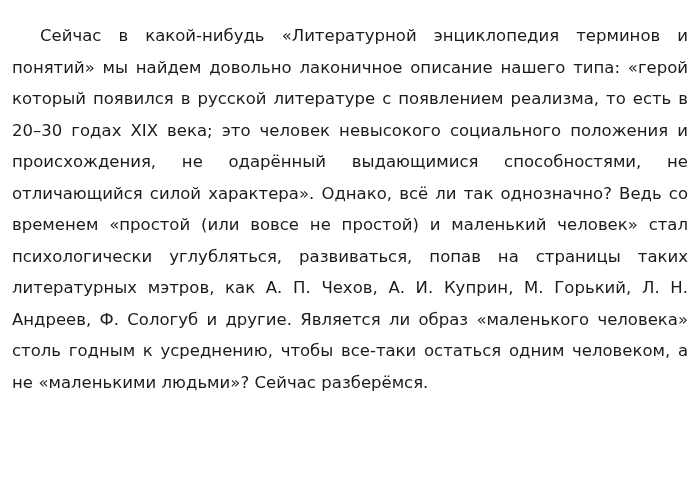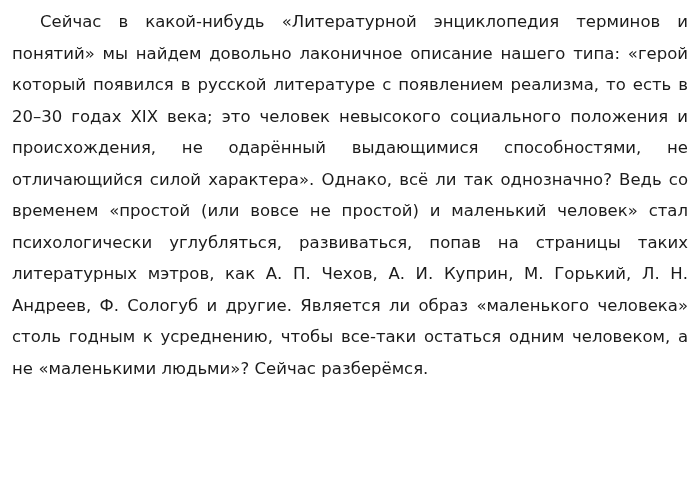--- a/index.html
+++ b/index.html
@@ -10,21 +10,21 @@
   body {
     width: 700px;
     height: 495px;
     overflow: hidden;
     font-family: "DejaVu Sans", sans-serif;
   }
   .page {
     box-sizing: border-box;
     width: 700px;
     height: 495px;
-    padding: 6px 12px 0 12px;
+    padding: 20px 12px 0 12px;
     background: #ffffff;
   }
   .body-text {
     font-family: "DejaVu Sans", sans-serif;
     font-size: 16.5px;
     line-height: 31.5px;
     color: #1b1b1b;
     text-align: justify;
     text-justify: inter-word;
     text-indent: 28px;

